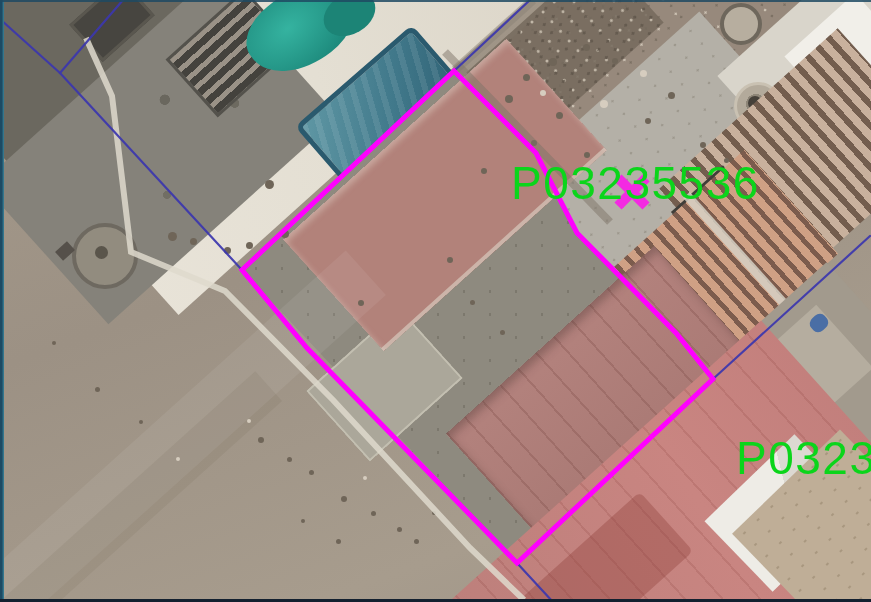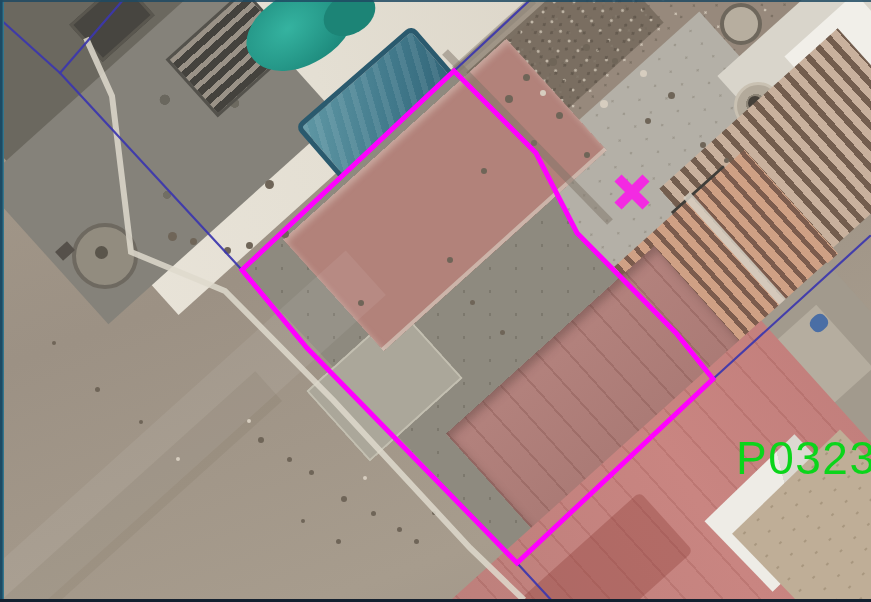--- a/index.html
+++ b/index.html
@@ -219,18 +219,19 @@
       <path d="M 530,0 L 454,71"></path>
       <path d="M 870,236 L 713,379"></path>
       <path d="M 517,563 L 553,602"></path>
     </g>
 
     <path d="M 454,71 L 536,153 L 577,233 L 676,333 L 713,379 L 517,563 L 307,348 L 242,270 Z" fill="none" stroke="var(--c-boundary,#ff00ff)" stroke-width="5" stroke-linejoin="miter"></path>
 
     <path d="M 618,178 L 646,206 M 646,178 L 618,206" stroke="var(--c-marker,#f32ae2)" stroke-width="10" stroke-linecap="butt" fill="none"></path>
   </svg>
 
+  <div class="parcel-label" style="left:511px;top:159px">P03235536</div>
   <div class="parcel-label" style="left:736px;top:434px">P0323</div>
 
   <div class="flat frame-left"></div>
   <div class="flat frame-top"></div>
   <div class="flat frame-bottom"></div>
 </div>
 
 </body></html>

